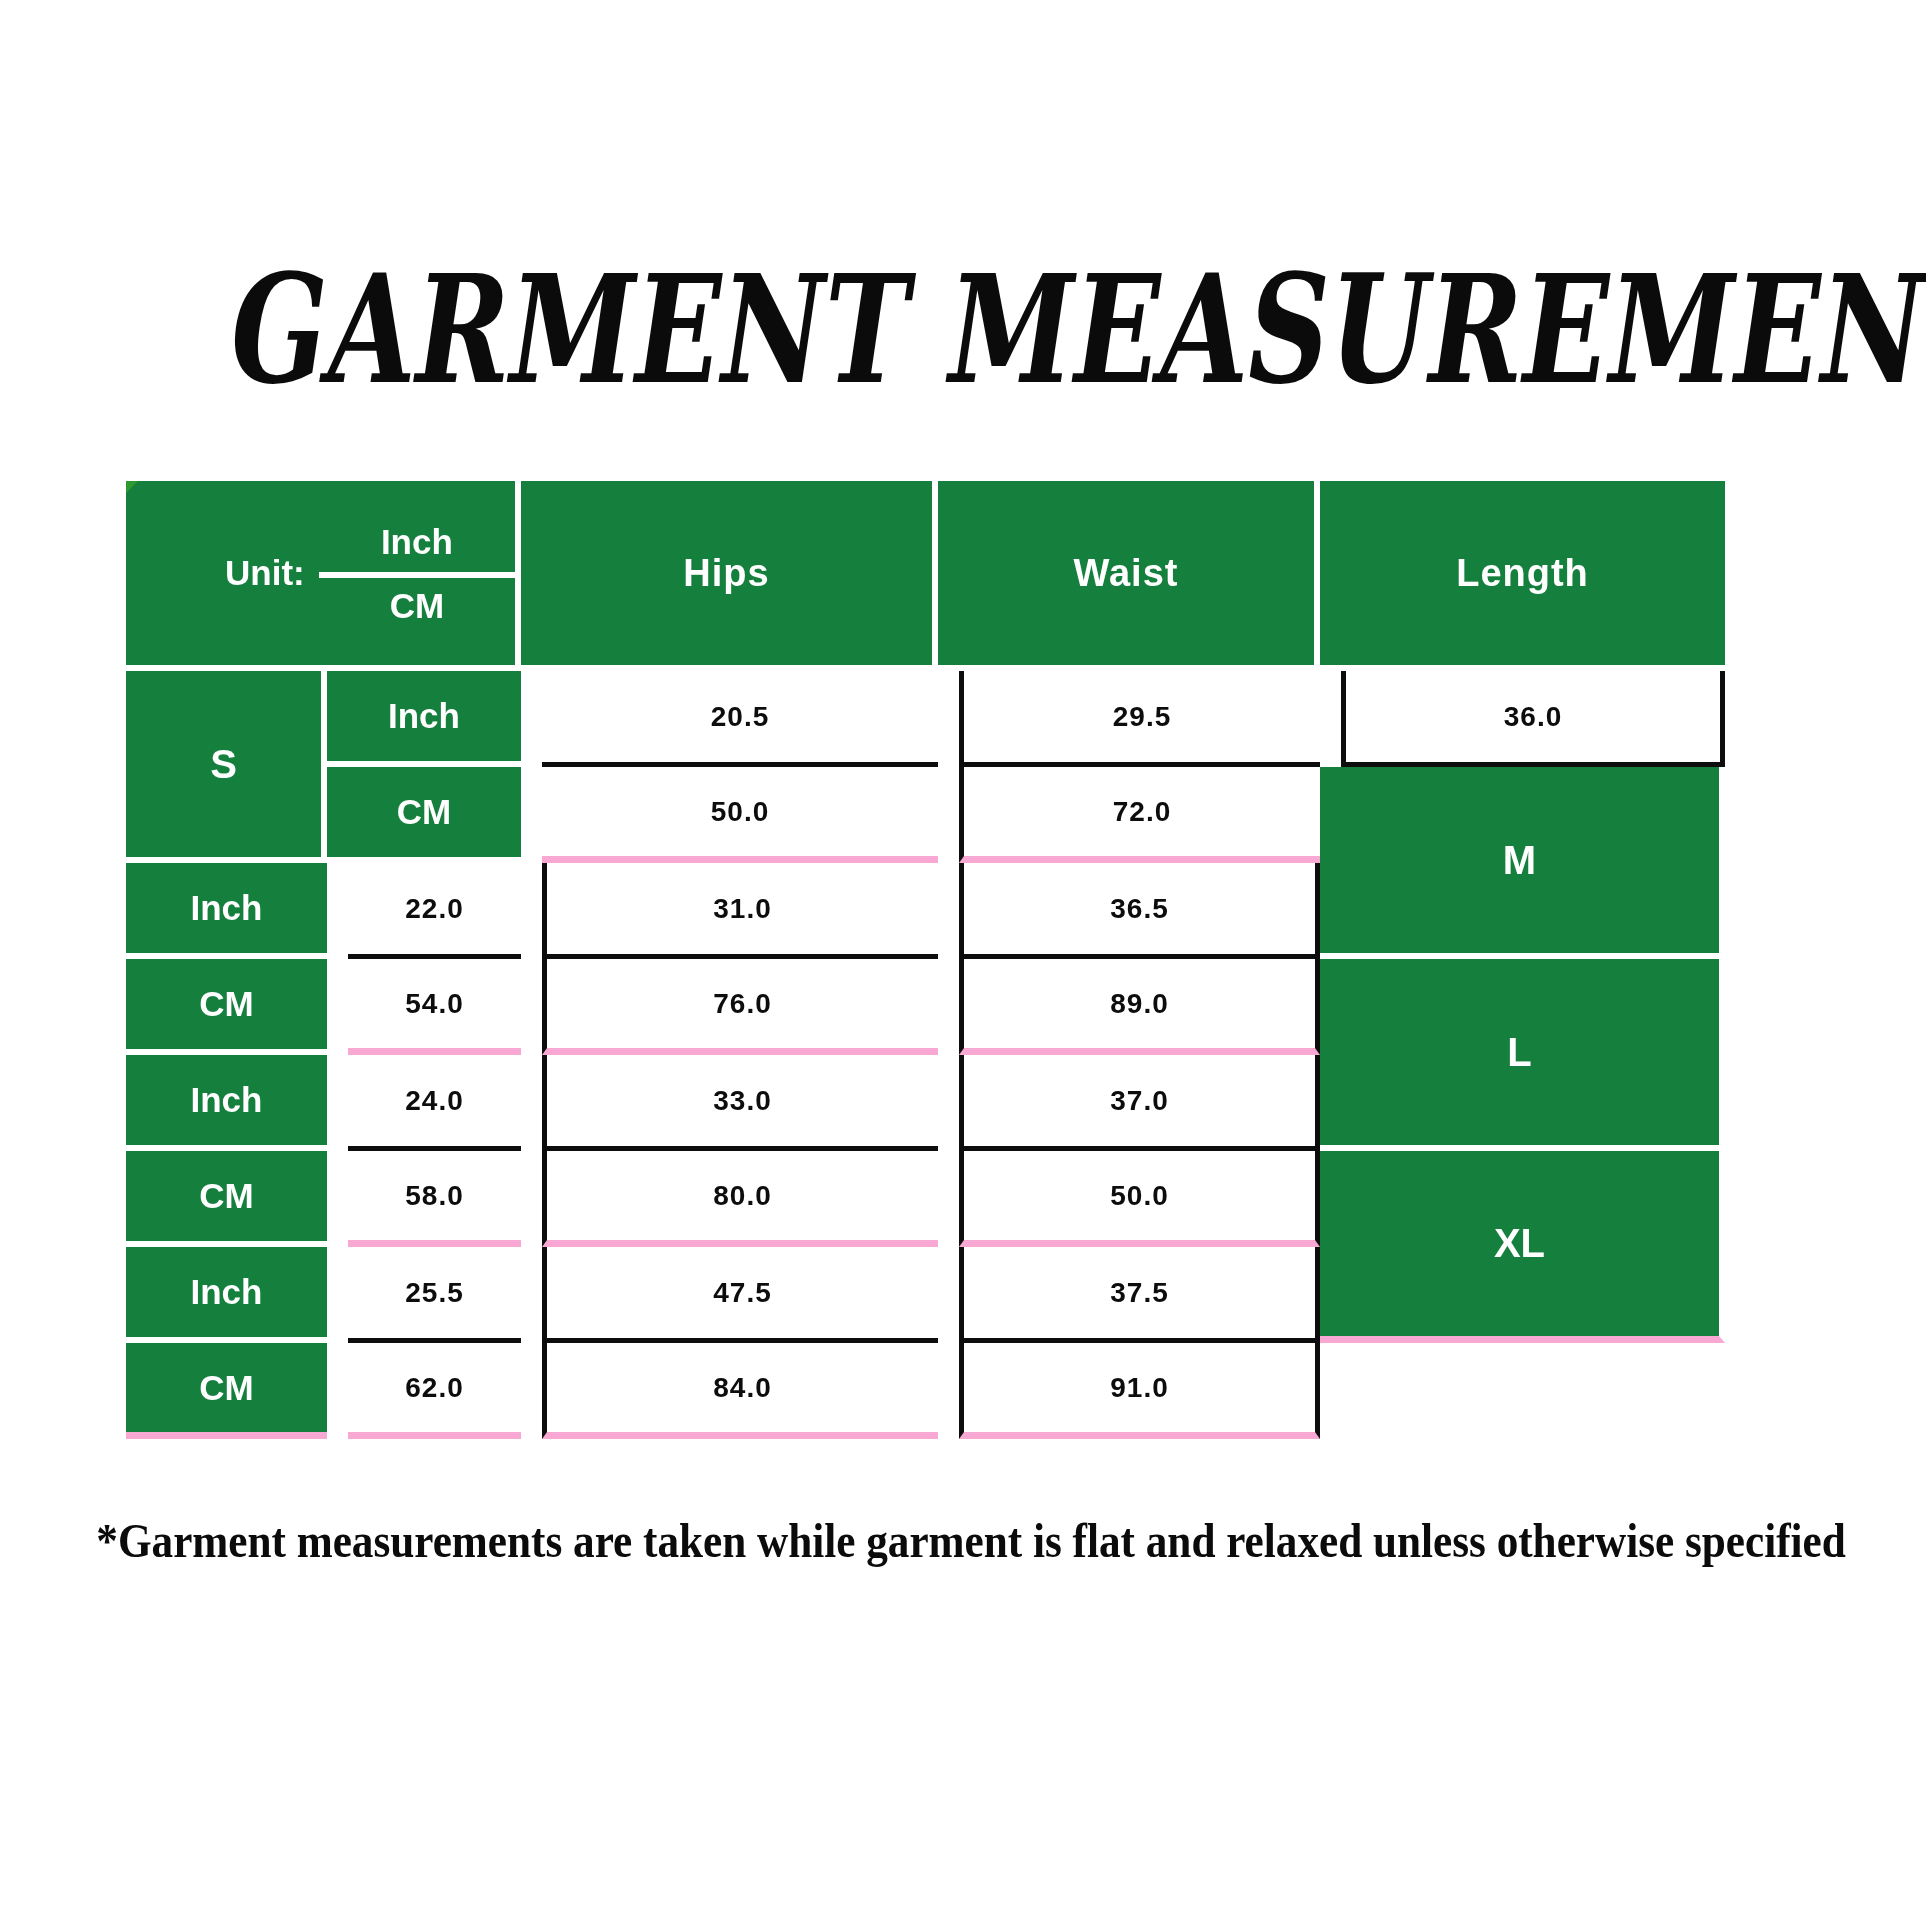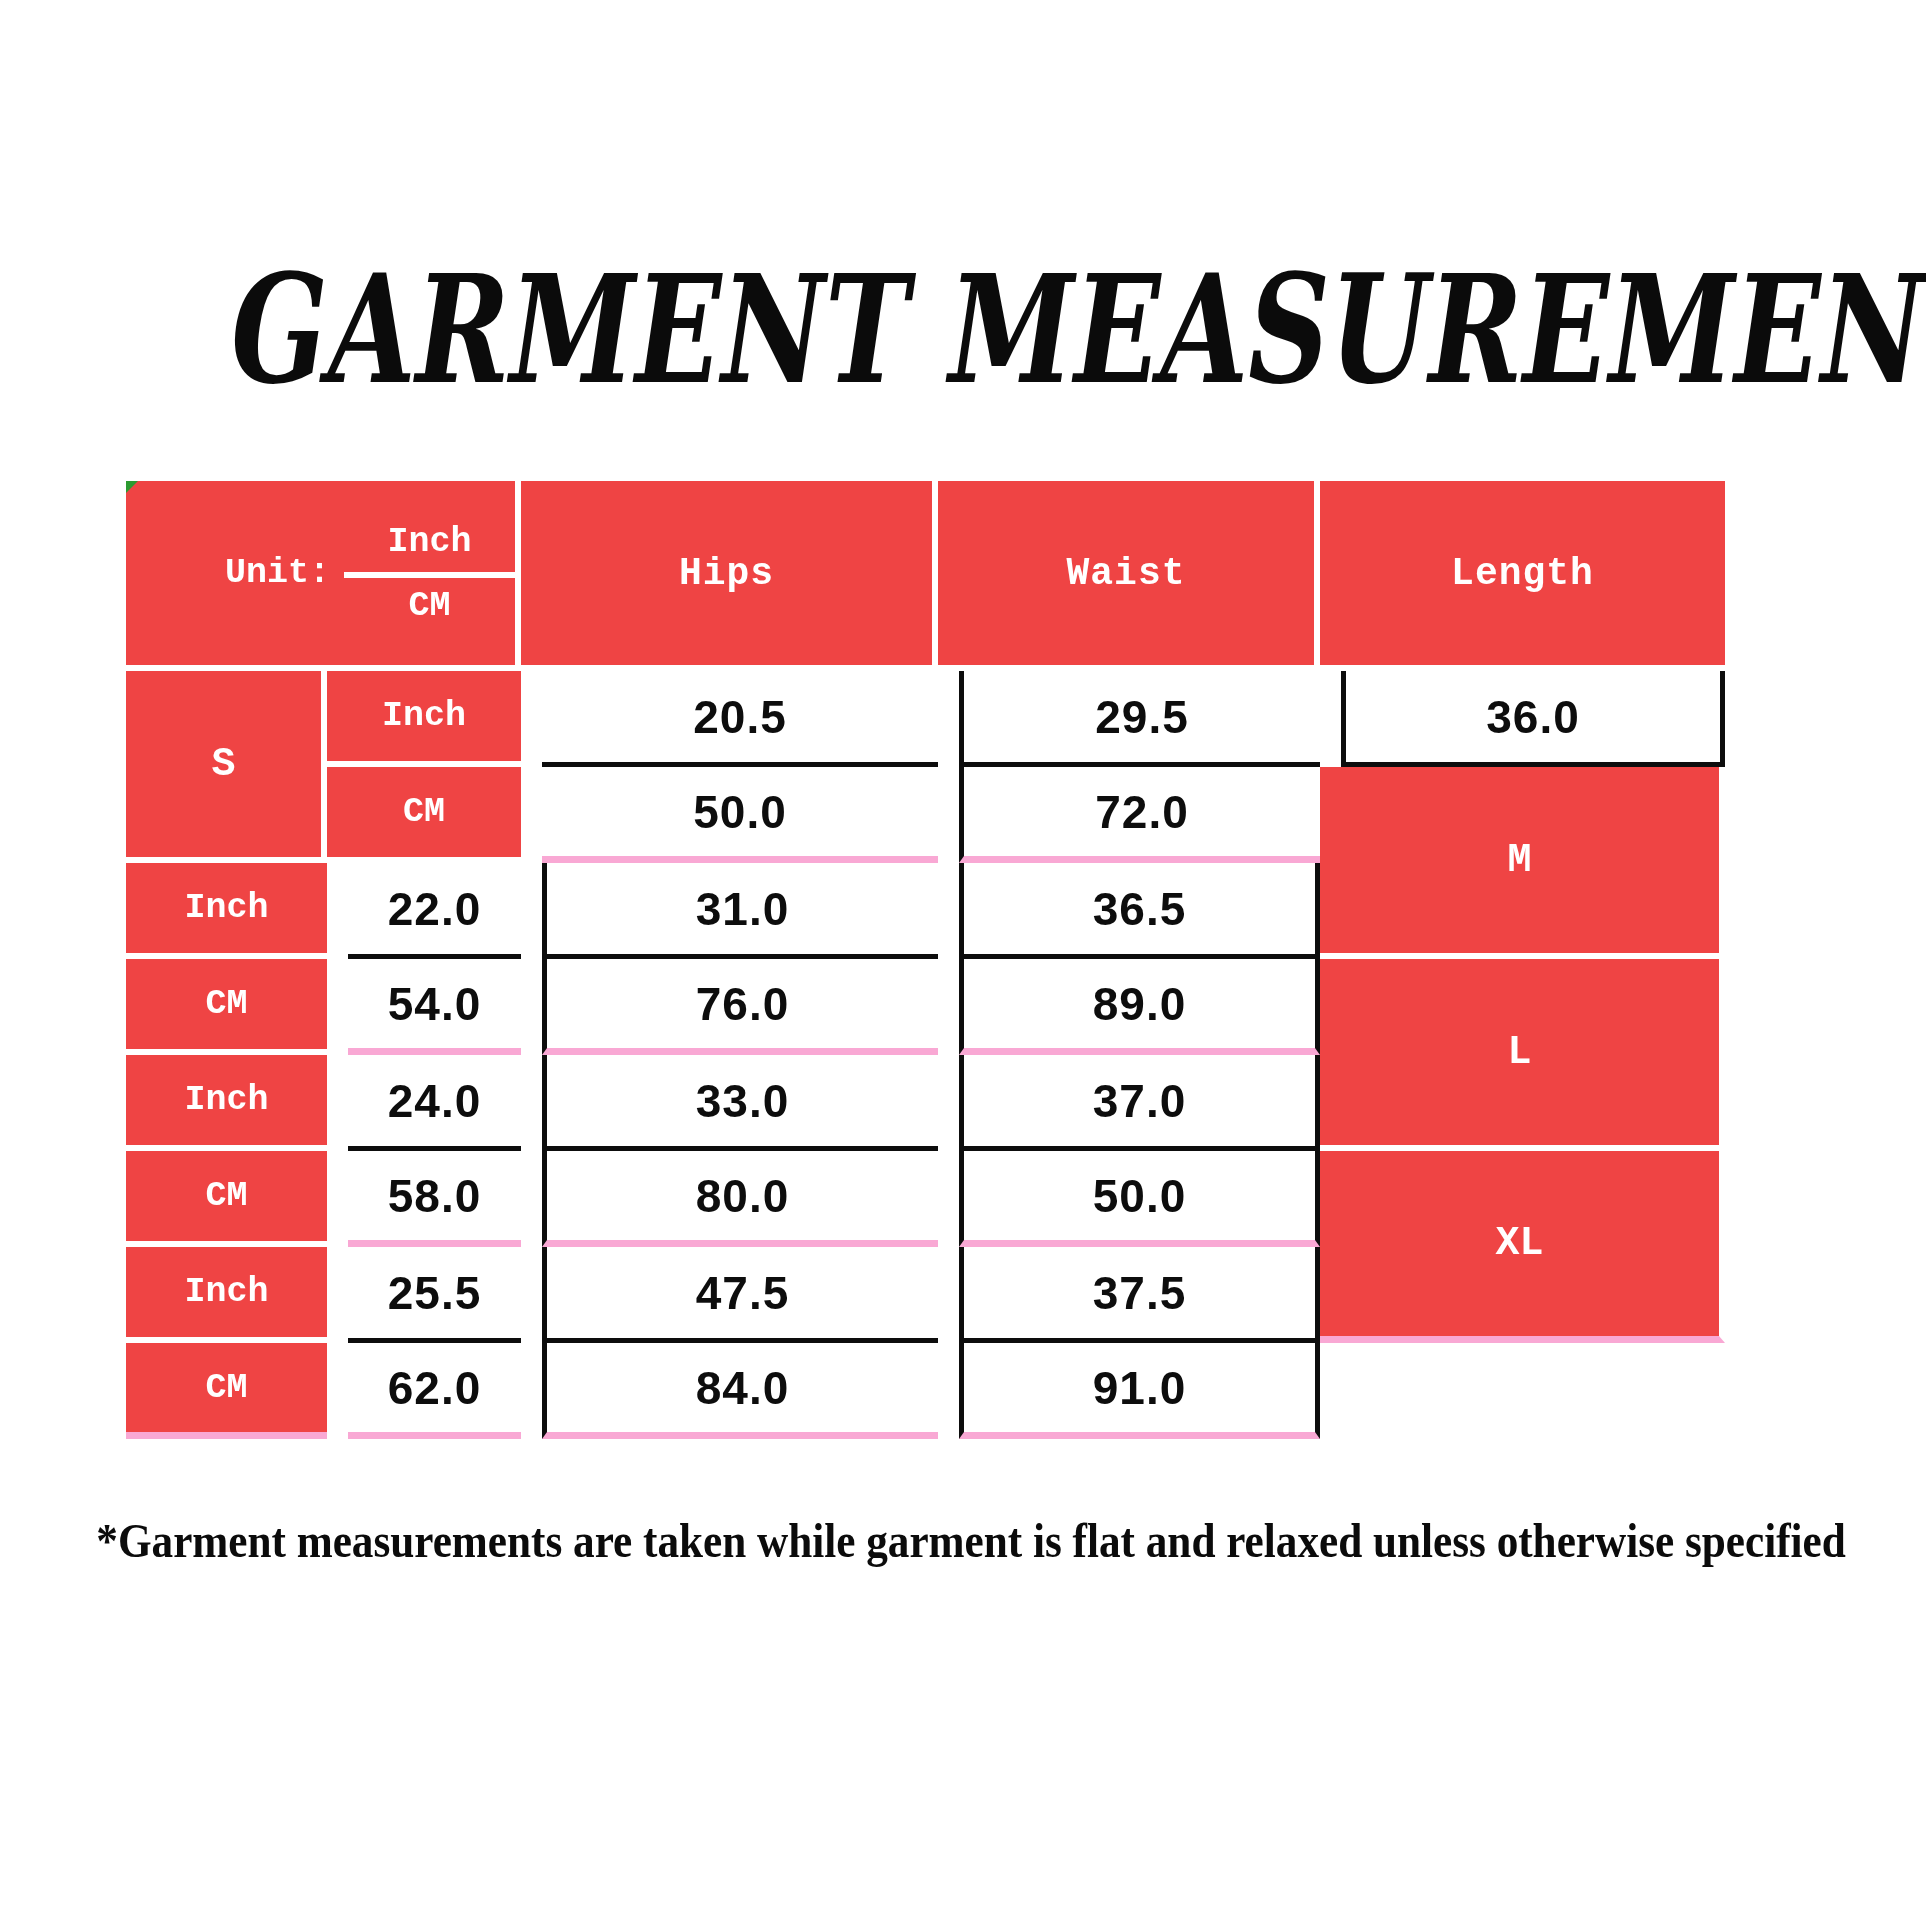--- a/index.html
+++ b/index.html
@@ -11,24 +11,24 @@
          font-family:"DejaVu Serif",serif;font-style:italic;font-weight:bold;
          font-size:149px;line-height:149px;color:#0b0b0b;white-space:nowrap;
          transform:scaleX(0.76);transform-origin:center;}
 
   
   .tbl{position:absolute;left:126px;top:481px;display:grid;
        grid-template-columns:201px 194px 417px 382px 405px;
        grid-template-rows:190px repeat(8,96px);}
   .cell{box-sizing:border-box;display:flex;align-items:center;justify-content:center;
         font-weight:bold;}
-  .dark{background:#ef4444;color:#ffffff;font-family:Liberation Mono, monospace;}
+  .dark{background:#15803d;color:#ffffff;}
   .light{background:#ffffff;color:#0d0d0d;}
   .hdr{font-size:38px;letter-spacing:1px;}
-  .num{font-size:46px;letter-spacing:1px;margin-left:21px;}
+  .num{font-size:28px;letter-spacing:1px;margin-left:21px;}
   .sz{font-size:40px;}
   .un{font-size:35px;}
 
   
   .brw{border-right:6px solid #ffffff;}
   .bbw{border-bottom:6px solid #ffffff;}
   .bbk{border-bottom:5px solid #0d0d0d;}
   .bbk7{border-bottom:7px solid #f9a8d4;}
   .blk{border-left:5px solid #0d0d0d;}
   .brk{border-right:5px solid #0d0d0d;}

